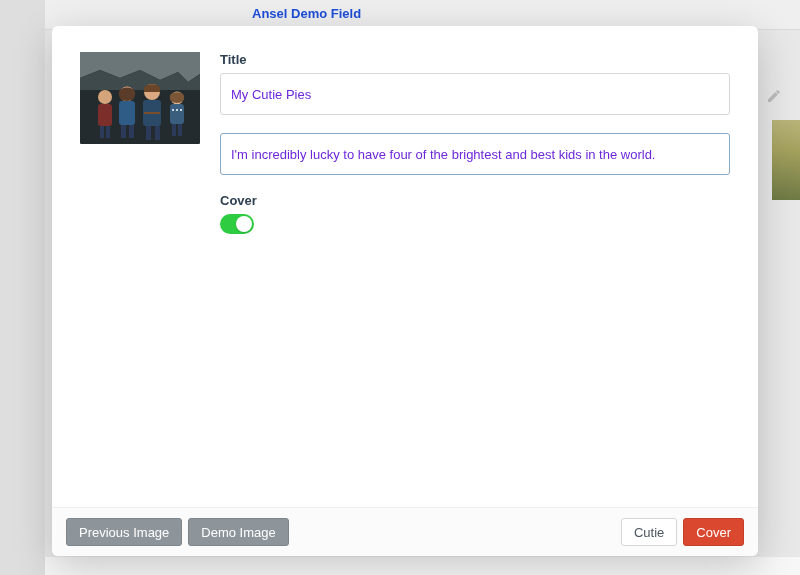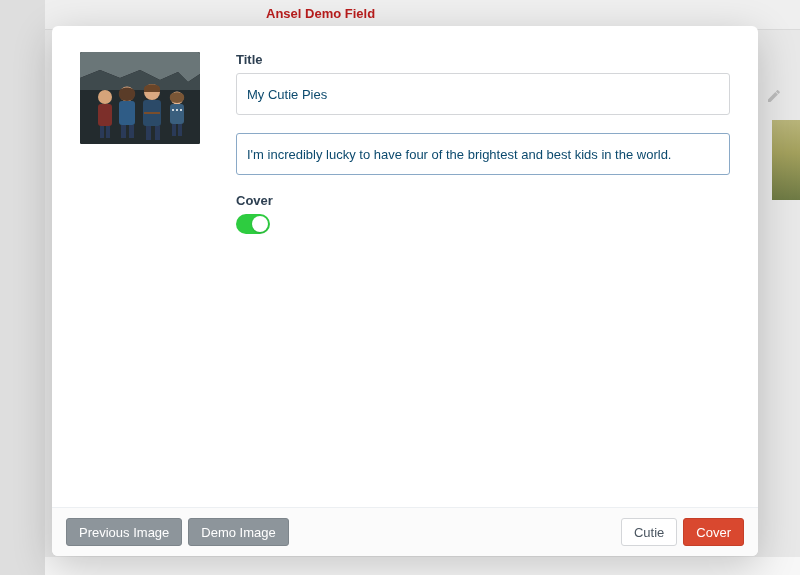--- a/index.html
+++ b/index.html
@@ -24,24 +24,24 @@
     }
     .bg-header {
       position: absolute;
       top: 0; left: 45px; right: 0;
       height: 30px;
       background: #efefef;
       border-bottom: 1px solid #dadada;
     }
     .bg-header-label {
       position: absolute;
-      left: 266px; top: 6px;
+      left: 252px; top: 6px;
       font-size: 13px;
       font-weight: 600;
-      color: #b91c1c;
+      color: #1d4ed8;
     }
     .bg-edit {
       position: absolute;
       right: 18px; top: 88px;
       color: #bcbcbc;
     }
     .bg-thumb {
       position: absolute;
       right: 0; top: 120px;
       width: 28px; height: 80px;
@@ -60,21 +60,21 @@
       background: #fff;
       border-radius: 6px;
       box-shadow: 0 10px 40px rgba(0,0,0,0.2);
       display: flex;
       flex-direction: column;
     }
     .modal-body {
       flex: 1;
       display: flex;
       padding: 26px 28px 10px 28px;
-      gap: 36px;
+      gap: 20px;
       overflow: hidden;
       justify-content: space-between;
     }
     .thumb {
       width: 120px;
       height: 92px;
       flex-shrink: 0;
       background: linear-gradient(180deg,#2f3a3d 0%, #4a5a5e 25%, #3a4a4a 100%);
       position: relative;
       border-radius: 2px;
@@ -93,21 +93,21 @@
       color: #2e4052;
       margin-bottom: 6px;
     }
     .input {
       width: 100%;
       height: 30px;
       border: 1px solid #d4d6d9;
       border-radius: 3px;
       padding: 20px 10px;
       font-size: 13px;
-      color: #0c4a6e;
+      color: #6d28d9;
       background: #fff;
       outline: none;
       font-family: inherit;
     }
     .input.focused {
       border-color: #8aa9c7;
     }
     .toggle {
       width: 34px;
       height: 20px;

